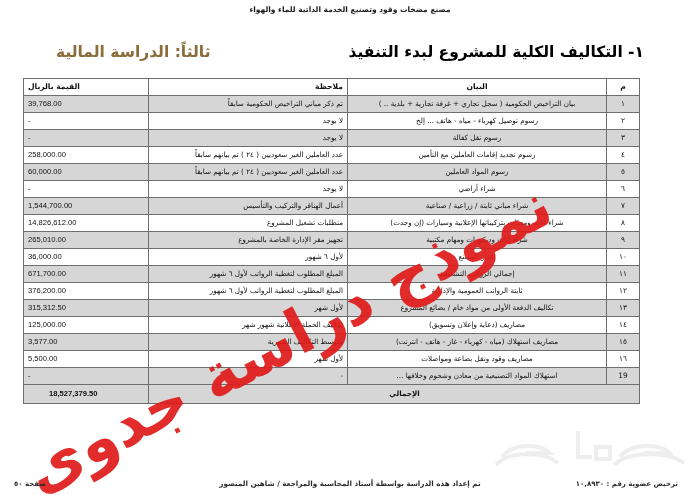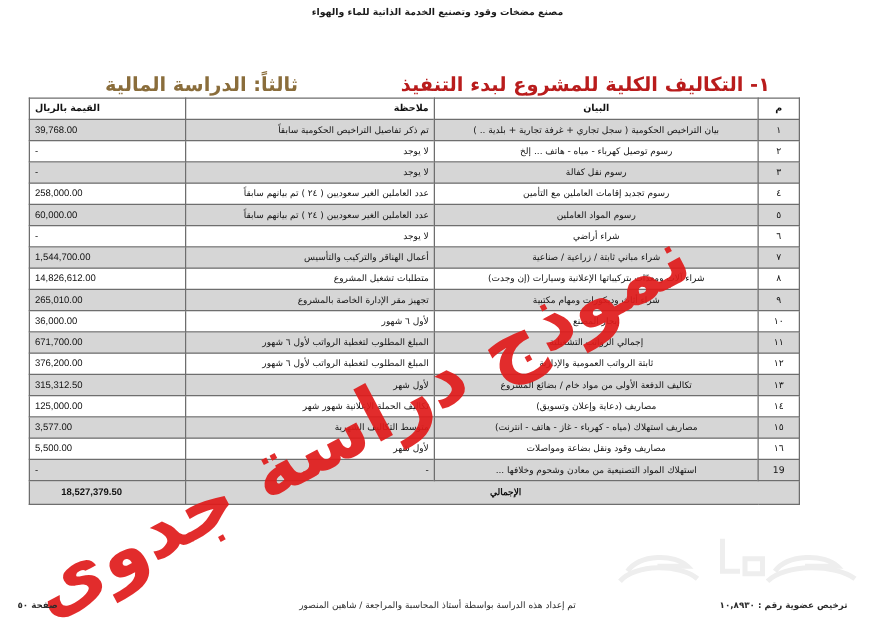--- a/index.html
+++ b/index.html
@@ -31,23 +31,22 @@
 
   
   .titles-row {
     position: absolute;
     top: 44px;
     left: 0;
     width: 700px;
     display: flex;
     flex-direction: row-reverse;
     justify-content: space-between;
-    padding: 0 84px;
+    padding: 0 56px;
     box-sizing: border-box;
-    margin-top: 16px;
   }
   .title-main, .title-sub {
     font-size: 15.5px;
     font-weight: bold;
     color: #8a6d3b;
     white-space: nowrap;
     line-height: 1.1;
   }
   .title-sub { color: #8a6d3b; }
 
@@ -94,21 +93,20 @@
 
   tr.total-row td {
     background: #d6d6d6;
     font-weight: bold;
     height: 14px;
     padding-left: 25px;
   }
   tr.total-row td.total-label {
     text-align: center;
     font-weight: bold;
-    font-family: Liberation Serif, serif;
   }
 
   
   .watermark {
     position: absolute;
     top: 168px;
     right: 170px;
     font-size: 62px;
     font-weight: bold;
     color: #e01b1b;
@@ -147,51 +145,51 @@
     font-weight: bold;
     color: #2b2b2b;
   }
   .footer-center {
     position: absolute;
     left: 0;
     width: 700px;
     text-align: center;
     bottom: 7px;
     font-size: 7.2px;
-    font-weight: normal;
+    font-weight: bold;
     color: #2b2b2b;
     pointer-events: none;
   }
   .footer-page, .footer-license { white-space: nowrap; }
 </style>
 </head>
 <body>
 
 <div class="page-header">مصنع مضخات وقود وتصنيع الخدمة الذاتية للماء والهواء</div>
 
 <div class="titles-row">
   <div class="title-main" style="color: rgb(138, 109, 59);">ثالثاً: الدراسة المالية</div>
-  <div class="title-sub" style="color: #b91c1c;">١- التكاليف الكلية للمشروع لبدء التنفيذ</div>
+  <div class="title-sub" style="color: #000000;">١- التكاليف الكلية للمشروع لبدء التنفيذ</div>
 </div>
 
 <div class="table-wrap">
   <table class="cost-table">
     <thead>
       <tr>
         <th class="col-num">م</th>
         <th class="col-desc">البيان</th>
         <th class="col-note">ملاحظة</th>
         <th class="col-value">القيمة بالريال</th>
       </tr>
     </thead>
     <tbody id="table-body">
         <tr class="shaded">
           <td class="col-num">١</td>
           <td class="col-desc">بيان التراخيص الحكومية ( سجل تجاري + غرفة تجارية + بلدية .. )</td>
-          <td class="col-note">تم ذكر تفاصيل التراخيص الحكومية سابقاً</td>
+          <td class="col-note">تم ذكر مباني التراخيص الحكومية سابقاً</td>
           <td class="col-value">39,768.00</td>
         </tr>
         <tr class="plain">
           <td class="col-num">٢</td>
           <td class="col-desc">رسوم توصيل كهرباء - مياه - هاتف ... إلخ</td>
           <td class="col-note">لا يوجد</td>
           <td class="col-value">-</td>
         </tr>
         <tr class="shaded">
           <td class="col-num">٣</td>

